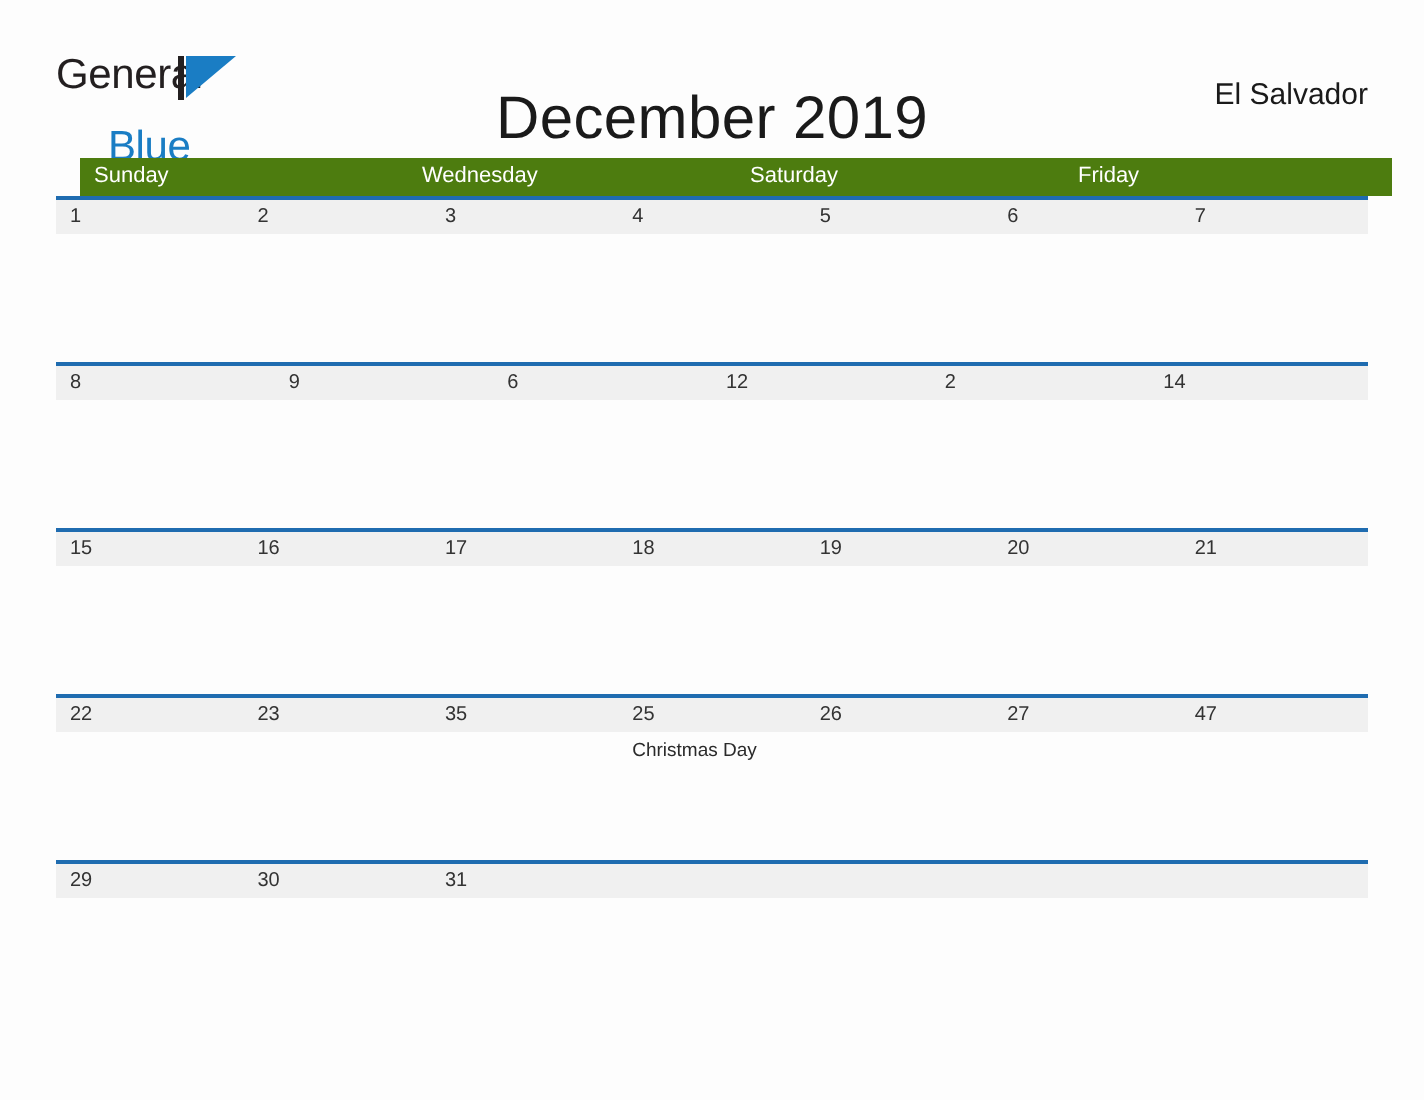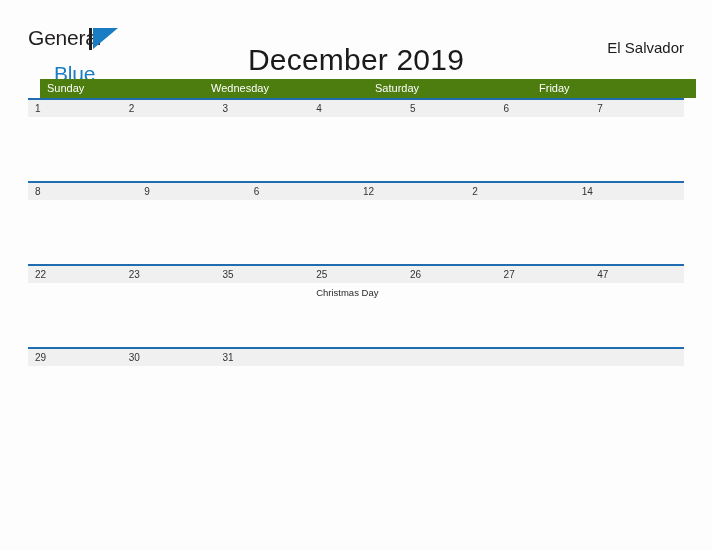--- a/index.html
+++ b/index.html
@@ -241,20 +241,40 @@
         <div class="event-cell"></div>
         <div class="event-cell"></div>
         <div class="event-cell"></div>
         <div class="event-cell"></div>
         <div class="event-cell"></div>
         <div class="event-cell"></div>
         <div class="event-cell"></div>
       </div>
     </div>
 
+    <div class="week-row h-tall">
+      <div class="date-strip">
+        <div class="date-cell">15</div>
+        <div class="date-cell">16</div>
+        <div class="date-cell">17</div>
+        <div class="date-cell">18</div>
+        <div class="date-cell">19</div>
+        <div class="date-cell">20</div>
+        <div class="date-cell">21</div>
+      </div>
+      <div class="event-strip">
+        <div class="event-cell"></div>
+        <div class="event-cell"></div>
+        <div class="event-cell"></div>
+        <div class="event-cell"></div>
+        <div class="event-cell"></div>
+        <div class="event-cell"></div>
+        <div class="event-cell"></div>
+      </div>
+    </div>
 
     <div class="week-row h-tall">
       <div class="date-strip">
         <div class="date-cell">22</div>
         <div class="date-cell">23</div>
         <div class="date-cell">35</div>
         <div class="date-cell">25</div>
         <div class="date-cell">26</div>
         <div class="date-cell">27</div>
         <div class="date-cell">47</div>

